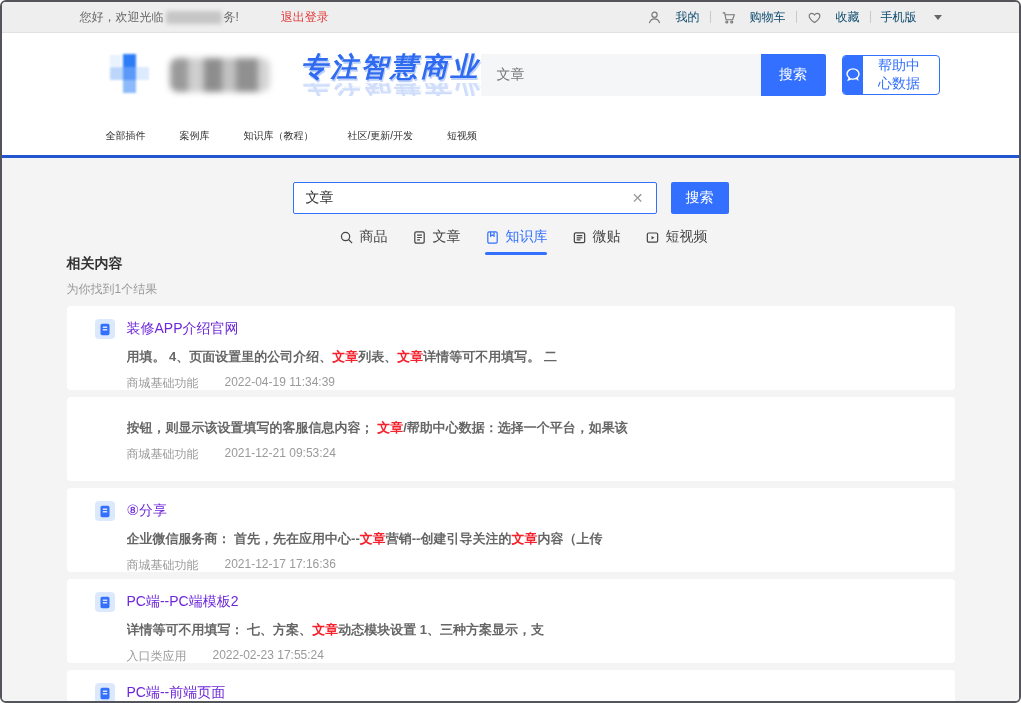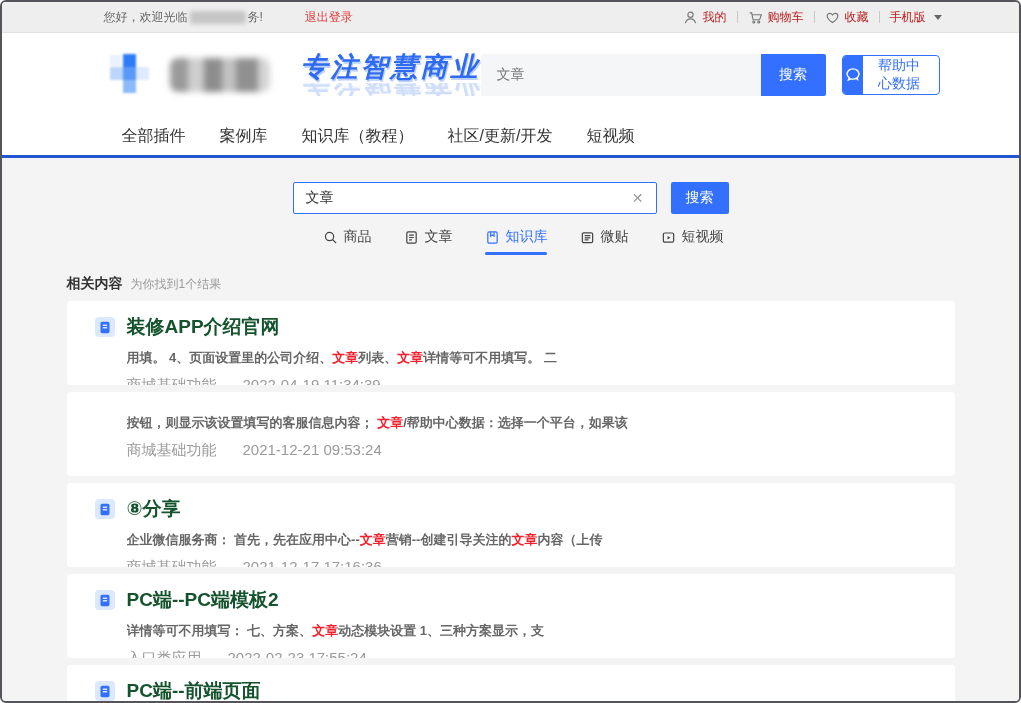--- a/index.html
+++ b/index.html
@@ -5,25 +5,25 @@
   html,body{margin:0;padding:0;background:#fff;}
   .window{
     width:1021px;height:703px;box-sizing:border-box;
     border:2px solid #54555a;border-radius:6px;overflow:hidden;
     background:#fff;font-family:"Liberation Sans","DejaVu Sans",sans-serif;
     position:relative;
   }
   
   .topbar{height:30px;background:#eeeeee;border-bottom:1px solid #e2e2e2;display:flex;align-items:center;}
   .topbar-inner{width:862px;margin:0 auto;display:flex;align-items:center;justify-content:space-between;font-size:12px;color:#666;}
-  .tb-left{display:flex;align-items:center;margin-left:24px;}
+  .tb-left{display:flex;align-items:center;}
   .blur-name{display:inline-block;width:56px;height:13px;background:#c6c6c6;border-radius:3px;filter:blur(2px);margin:0 2px;}
   .logout{color:#e23c3c;margin-left:42px;cursor:pointer;}
   .tb-right{display:flex;align-items:center;gap:10px;}
-  .tb-item{display:flex;align-items:center;gap:5px;color:#b91c1c;cursor:pointer;}
+  .tb-item{display:flex;align-items:center;gap:14px;color:#0c4a6e;cursor:pointer;}
   .tb-item svg{stroke:#777;fill:none;stroke-width:1.2;}
   .sep{width:1px;height:12px;background:#c9c9c9;}
   .caret{width:0;height:0;border-left:4px solid transparent;border-right:4px solid transparent;border-top:5px solid #666;margin-left:3px;}
   
   .header{height:84px;width:862px;margin:0 auto;display:flex;align-items:center;}
   .logo-area{display:flex;align-items:center;gap:14px;padding-left:30px;}
   .logo-mark{width:46px;height:46px;position:relative;filter:blur(1px);}
   .logo-mark i{position:absolute;display:block;}
   .lm1{left:13px;top:2px;width:13px;height:13px;background:#2e7df7;}
   .lm2{left:0;top:15px;width:13px;height:13px;background:#bcd6fb;}
@@ -40,46 +40,46 @@
   .header-right{margin-left:auto;display:flex;align-items:center;gap:16px;padding-right:2px;}
   .hsearch{display:flex;}
   .hsearch-input{width:248px;height:42px;background:#f5f6f7;border:none;display:flex;align-items:center;padding:0 16px;font-size:14px;color:#777;}
   .hsearch-btn{width:65px;height:42px;background:#3370ff;color:#fff;font-size:14px;display:flex;align-items:center;justify-content:center;cursor:pointer;border-radius:0 2px 2px 0;}
   .wecom-btn{height:38px;border:1px solid #3370ff;border-radius:4px;display:flex;align-items:stretch;overflow:hidden;cursor:pointer;background:#fff;}
   .wecom-icon{width:38px;background:#3370ff;display:flex;align-items:center;justify-content:center;}
   .wecom-label{display:flex;align-items:center;padding:0 15px;color:#3370ff;font-size:14px;}
   
   .navbar{height:38px;width:862px;margin:0 auto;display:flex;align-items:center;}
   .cat-btn{width:156px;height:38px;background:#2a64dd;color:#fff;font-size:14px;display:flex;align-items:center;justify-content:center;margin-left:22px;cursor:pointer;}
-  .nav-links{display:flex;gap:34px;margin-left:42px;font-size:16px;color:#333;}
+  .nav-links{display:flex;gap:34px;margin-left:26px;font-size:10px;color:#333;}
   .nav-links span{cursor:pointer;white-space:nowrap;}
   .blue-line{height:3px;background:#2256cf;}
   
   .content{background:#f4f4f5;height:546px;padding-top:24px;box-sizing:border-box;}
   .search2{display:flex;justify-content:center;gap:14px;}
   .search2-box{width:338px;height:30px;border:1px solid #3370ff;background:#fff;border-radius:2px;display:flex;align-items:center;padding:0 12px;font-size:14px;color:#333;}
   .search2-box .val{flex:1;}
   .clear-x{color:#999;font-size:14px;cursor:pointer;}
   .search2-btn{width:58px;height:32px;background:#3370ff;color:#fff;font-size:14px;border:none;border-radius:2px;display:flex;align-items:center;justify-content:center;cursor:pointer;}
-  .tabs{display:flex;justify-content:center;gap:32px;margin-top:14px;padding-left:25px;}
+  .tabs{display:flex;justify-content:center;gap:24px;margin-top:14px;padding-left:25px;}
   .tab{display:flex;align-items:center;gap:6px;font-size:14px;color:#444;padding-bottom:9px;position:relative;cursor:pointer;}
   .tab svg{stroke:currentColor;fill:none;stroke-width:1.3;}
   .tab.active{color:#3370ff;}
   .tab.active::after{content:"";position:absolute;bottom:0;left:50%;transform:translateX(-50%);width:62px;height:3px;border-radius:2px;background:#3370ff;}
-  .results-head{width:888px;margin:20px auto 8px;display:flex;align-items:center;gap:8px;}
+  .results-head{width:888px;margin:0 auto 8px;display:flex;align-items:flex-start;gap:8px;flex-direction:column;}
   .rh-title{font-size:14px;font-weight:bold;color:#333;}
   .rh-sub{font-size:12px;color:#9a9a9a;}
   .results-list{width:888px;margin:0 auto;}
   .result-card{background:#fff;border-radius:4px;height:84px;box-sizing:border-box;padding:13px 24px 0 28px;margin-bottom:7px;overflow:hidden;}
   .rc-title-row{display:flex;align-items:center;gap:12px;cursor:pointer;}
   .rc-icon{width:20px;height:20px;border-radius:4px;background:#dce9fd;display:flex;align-items:center;justify-content:center;flex:none;}
-  .rc-title{font-size:19px;font-weight:bold;color:#14532d;}
+  .rc-title{font-size:14px;font-weight:normal;color:#6d28d9;}
   .rc-desc{margin:9px 0 0 32px;font-size:13px;color:#666;white-space:nowrap;overflow:hidden;font-weight:bold;}
   .rc-desc .hl{color:#f5222d;}
-  .rc-meta{margin:9px 0 0 32px;font-size:15px;color:#9a9a9a;display:flex;gap:26px;}
+  .rc-meta{margin:9px 0 0 32px;font-size:12px;color:#9a9a9a;display:flex;gap:26px;}
   .cut-strip{margin:10px 0 0 32px;width:600px;height:10px;border-radius:2px;filter:blur(1.5px);
     background:repeating-linear-gradient(90deg,#b9b9b9 0 26px,#e2e2e2 26px 34px,#a9a9a9 34px 70px,#ececec 70px 80px);}
 </style>
 </head>
 <body>
 
 <div class="window">
 
   <div class="topbar">
     <div class="topbar-inner">

